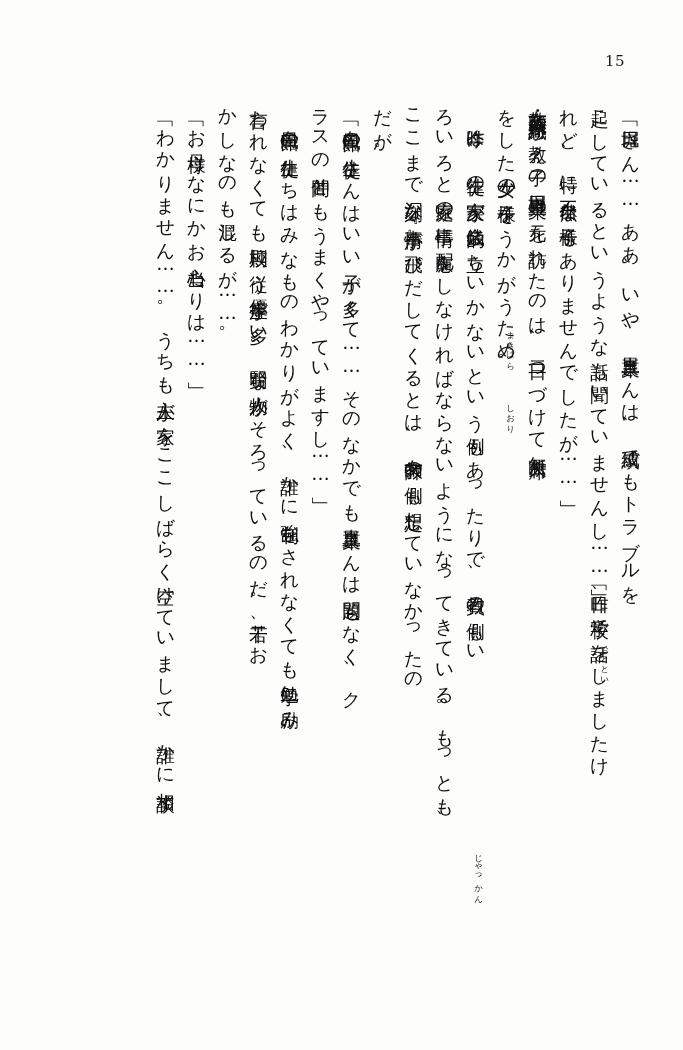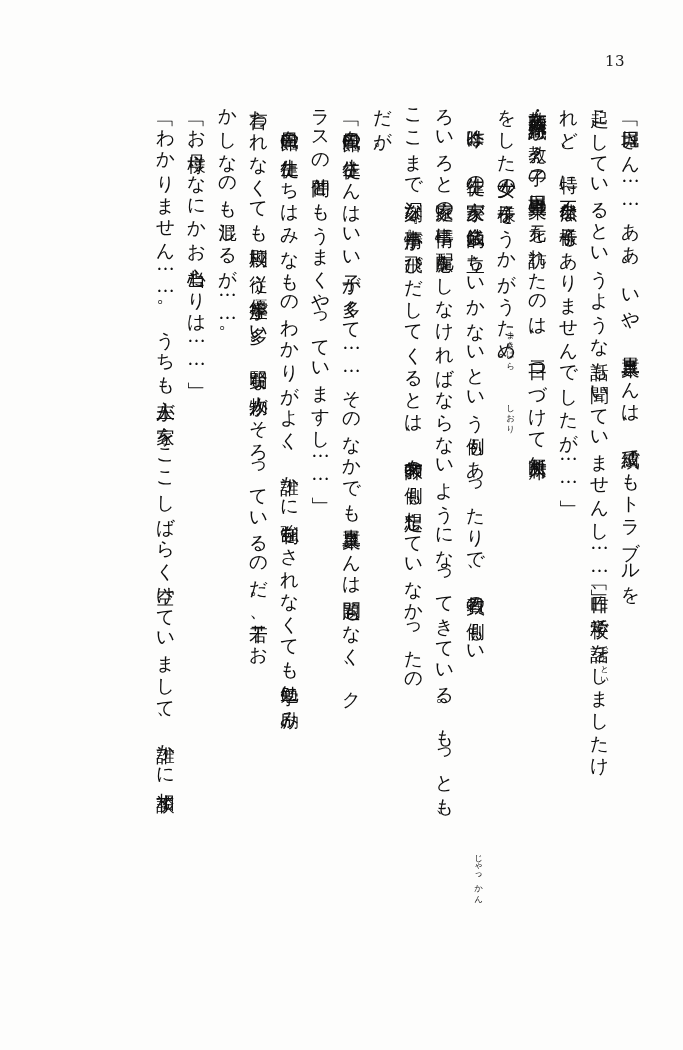--- a/index.html
+++ b/index.html
@@ -80,21 +80,21 @@
     color: #171717;
     font-family: "DejaVu Serif", "Liberation Serif", serif;
     white-space: pre;
   }
 </style>
 </head>
 <body>
 
 <div id="page">
 
-  <div id="page-number">13</div>
+  <div id="page-number">15</div>
 
   <div id="text-block">
     <div class="col indent">「堀口さん……ああ、いや、真里菜さんは、成績でもトラブルを</div>
     <div class="col">起こしているというような話も聞いていませんし……」「昨日、学校で話をしましたけ</div>
     <div class="col">れど、特に不自然な様子もありませんでしたが……」</div>
     <div class="col">女教師・槇原詩織が教え子の堀口真里菜の元を訪れたのは、二日つづけて無断欠席</div>
     <div class="col">をした少女の様子をうかがうため。</div>
     <div class="col indent">昨今は、生徒の実家が金銭的に立ちいかないという例もあったりで、教員の側もい</div>
     <div class="col">ろいろと家庭の事情に配慮をしなければならないようになってきている。もっとも、</div>
     <div class="col">ここまで深刻な『事情』が飛びだしてくるとは、女教師の側も想定していなかったの</div>

